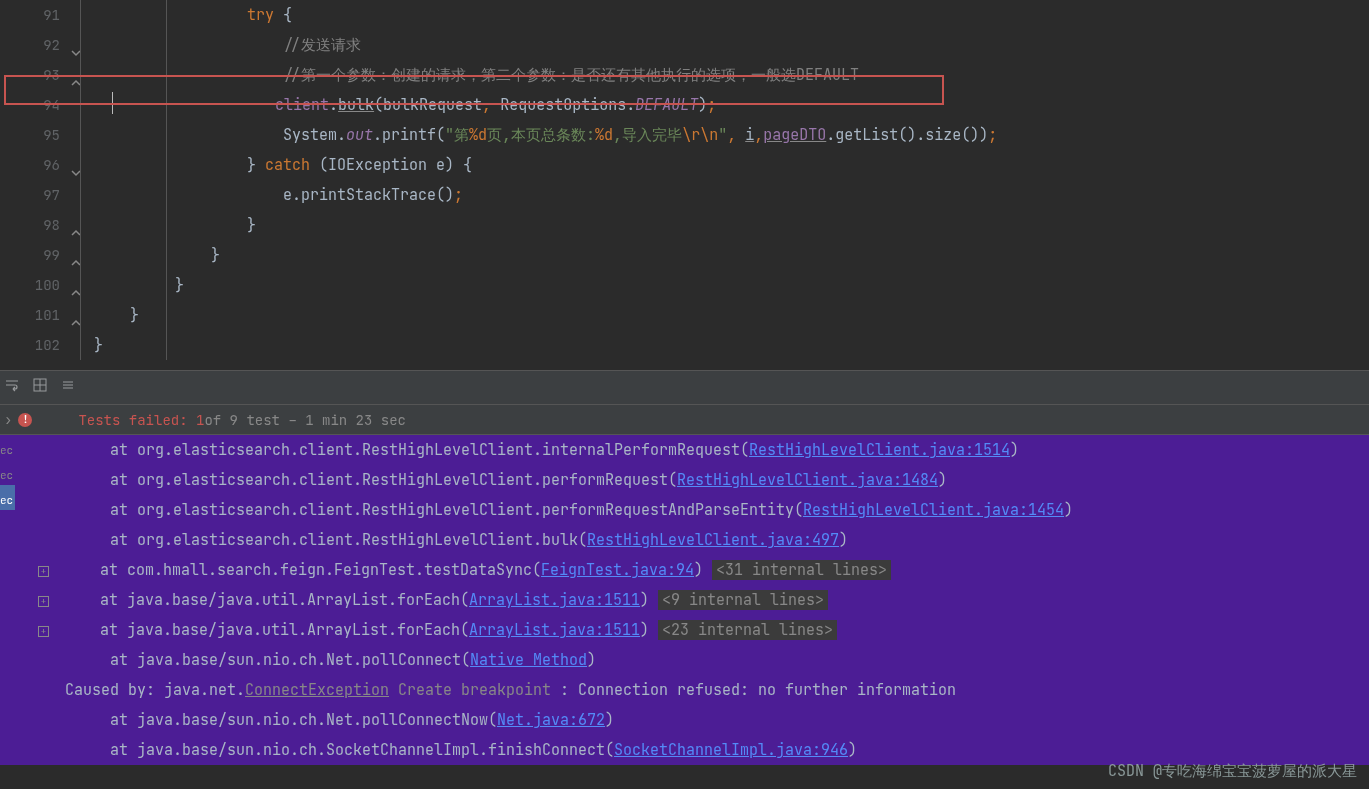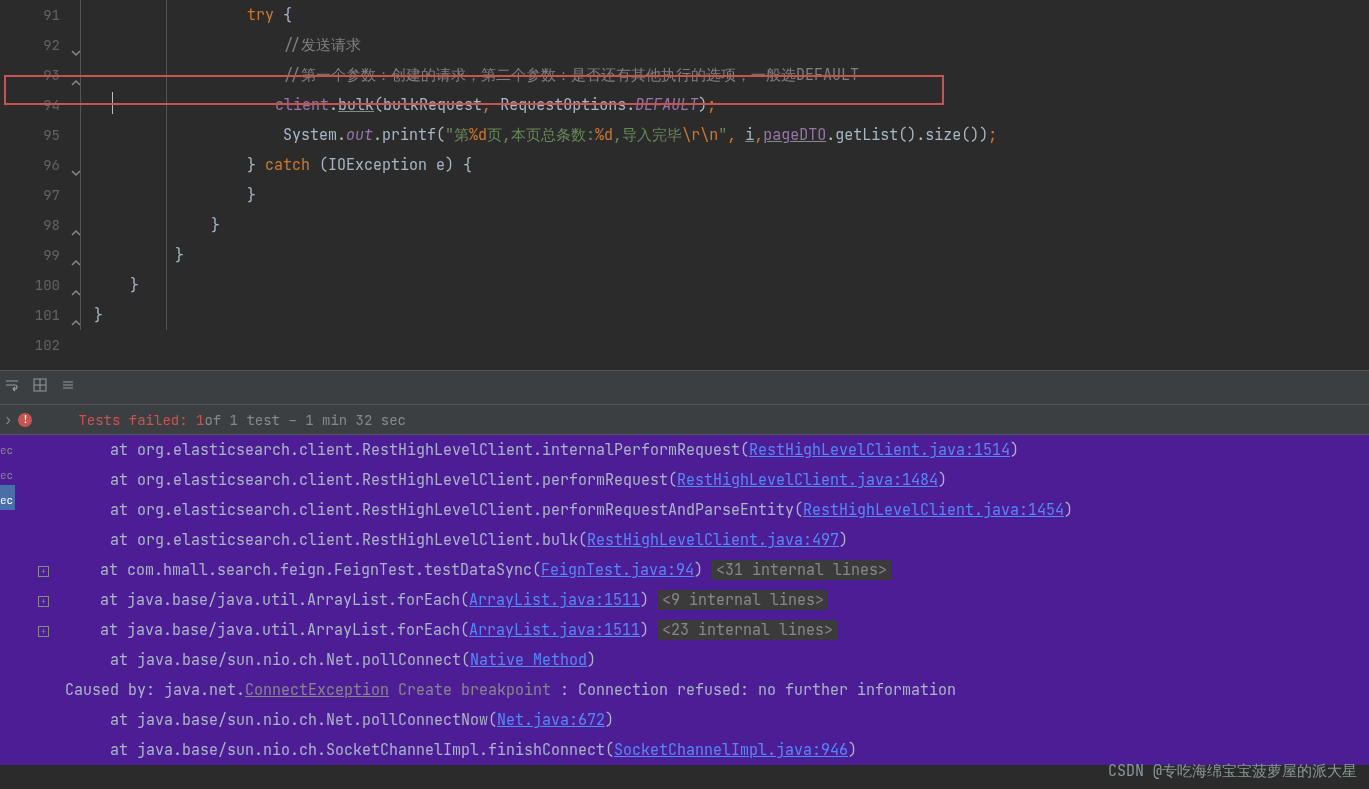--- a/index.html
+++ b/index.html
@@ -78,20 +78,21 @@
   </div>
   <div class="code-area">
     <div class="vbar vb1"></div>
       <div class="vbar vb2"></div>
     <div class="cl">                   <span class="kw">try</span><span> {</span></div>
     <div class="cl">                       <span class="com">//发送请求</span></div>
     <div class="cl">                       <span class="com">//第一个参数：创建的请求，第二个参数：是否还有其他执行的选项，一般选DEFAULT</span></div>
     <div class="cl">    <span class="cursor"></span>                  <span class="fld">client</span><span>.</span><span class="ul">bulk</span><span>(</span><span>bulkRequest</span><span class="kw">,</span> RequestOptions.<span class="sfld">DEFAULT</span><span>)</span><span class="kw">;</span></div>
     <div class="cl">                       System.<span class="sfld">out</span>.printf(<span class="str">"第</span><span class="kw">%d</span><span class="str">页,本页总条数:</span><span class="kw">%d</span><span class="str">,导入完毕</span><span class="esc">\r</span><span class="esc">\n</span><span class="str">"</span><span class="kw">,</span> <span class="ul">i</span><span class="kw">,</span><span class="fld ul">pageDTO</span><span>.getList().size())</span><span class="kw">;</span></div>
     <div class="cl">                   <span>}</span> <span class="kw">catch</span><span> (IOException e) {</span></div>
+    <div class="cl">                       <span>e.printStackTrace()</span><span class="kw">;</span></div>
     <div class="cl">                   <span>}</span></div>
     <div class="cl">               <span>}</span></div>
     <div class="cl">           <span>}</span></div>
     <div class="cl">      <span>}</span></div>
     <div class="cl">  <span>}</span></div>
   </div>
 </div>
 
 <div class="sep">
   <span class="ico"><svg width="16" height="16" viewBox="0 0 16 16">
@@ -104,21 +105,21 @@
   <span class="ico"><svg width="16" height="16" viewBox="0 0 16 16">
         <path d="M3 5h10M3 8h10M3 11h10" stroke="#afb1b3" stroke-width="1.2"></path>
       </svg></span>
 </div>
 
 <div class="status">
   <span class="arrow">›</span>
   <span class="err-ico">!</span>
   <span class="tf-label">Tests failed:</span>&nbsp;
   <span class="tf-count">1</span>
-  <span class="tf-rest"> of 1 test – 1 min 32 sec</span>
+  <span class="tf-rest"> of 9 test – 1 min 23 sec</span>
 </div>
 
 <div class="console">
   <div class="left-strip">
     <div class="ls-item">ec</div>
     <div class="ls-item">ec</div>
     <div class="ls-item ls-sel">ec</div>
   </div>
   <div class="trace">
     <div class="tl"><span>        at org.elasticsearch.client.RestHighLevelClient.internalPerformRequest(</span><a class="link">RestHighLevelClient.java:1514</a><span>)</span></div>

